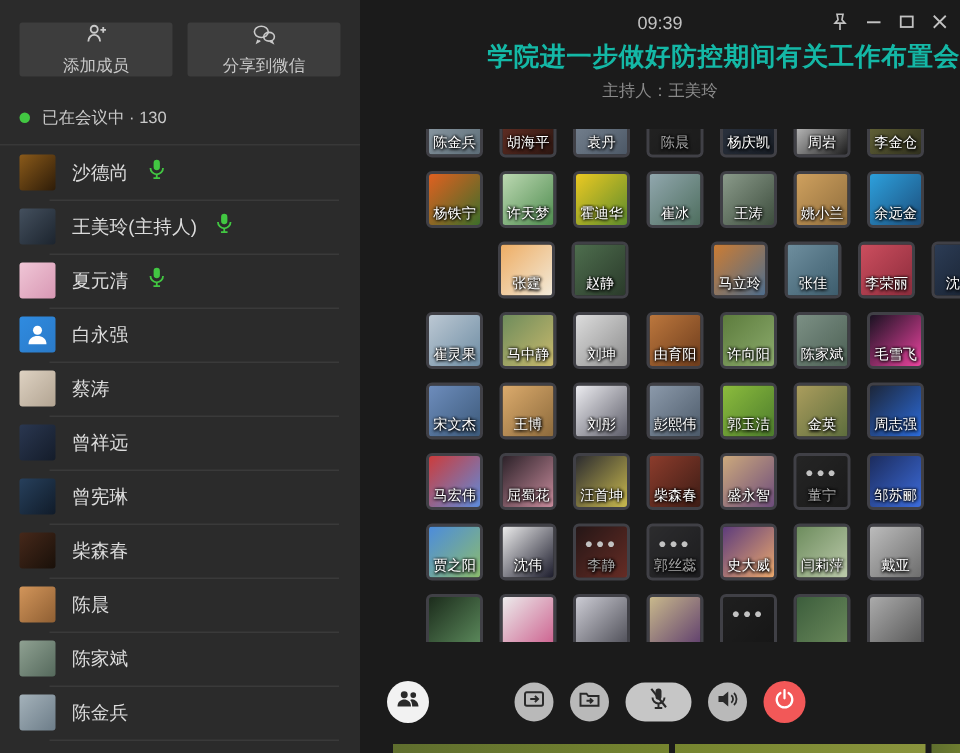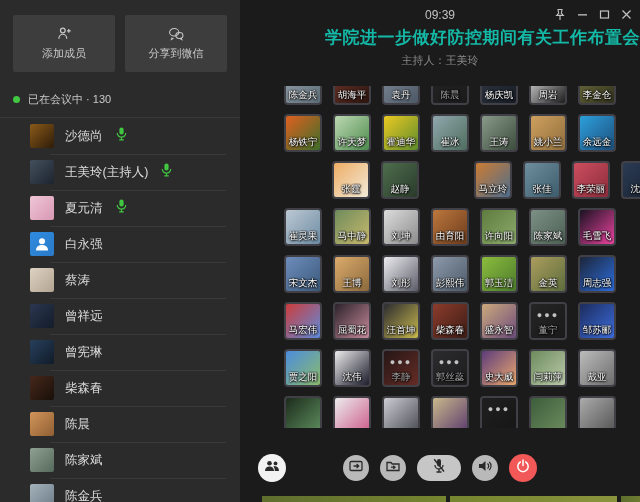--- a/index.html
+++ b/index.html
@@ -3,27 +3,27 @@
 <meta charset="utf-8">
 <style>
   * { margin:0; padding:0; box-sizing:border-box; }
   html,body { background:#000; }
   .window { width:640px; height:502px; display:flex; background:#1b1b1b;
     font-family:"Liberation Sans","DejaVu Sans",sans-serif; position:relative; overflow:hidden; }
 
   
   .sidebar { width:240px; background:#2b2b2b; flex-shrink:0; overflow:hidden; display:flex; flex-direction:column; }
   .actions { display:flex; gap:10px; padding:15px 13px 12px; }
-  .action-btn { flex:1; height:57px; background:#3d3d3d; border:none; border-radius:2px;
+  .action-btn { flex:1; height:36px; background:#3d3d3d; border:none; border-radius:2px;
     color:#c9c9c9; font-size:11px; display:flex; flex-direction:column; align-items:center;
     justify-content:center; gap:3px; cursor:pointer; font-family:inherit; }
   .status-row { display:flex; align-items:center; gap:8px; padding:8px 13px 10px;
     font-size:11px; color:#c9c9c9; border-bottom:1px solid #383838; }
   .dot { width:7px; height:7px; border-radius:50%; background:#42c742; flex-shrink:0; }
-  .p-list { flex:1; overflow:hidden;margin-left:17px; }
+  .p-list { flex:1; overflow:hidden; }
   .p-item { height:36px; display:flex; align-items:center; padding:0 13px; gap:11px; position:relative; cursor:pointer; }
   .p-item + .p-item::before { content:""; position:absolute; top:0; left:33px; right:14px; border-top:1px solid #3a3a3a; }
   .p-avatar { width:24px; height:24px; border-radius:2px; flex-shrink:0; position:relative;
     display:flex; align-items:center; justify-content:center; overflow:hidden; }
   .p-name { font-size:12.5px; color:#dcdcdc; white-space:nowrap; }
   .mic-on { flex-shrink:0; margin-left:2px; }
 
   
   .main { flex:1; position:relative; background:#1b1b1b; overflow:hidden; }
   .time { position:absolute; top:8px; left:0; right:0; text-align:center; font-size:12px; color:#c2c2c2; }

